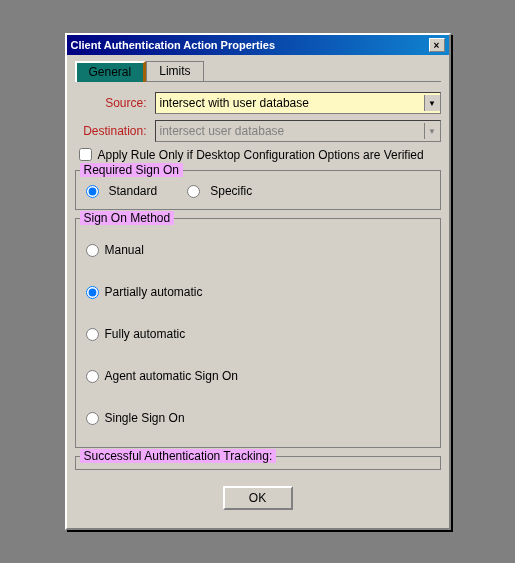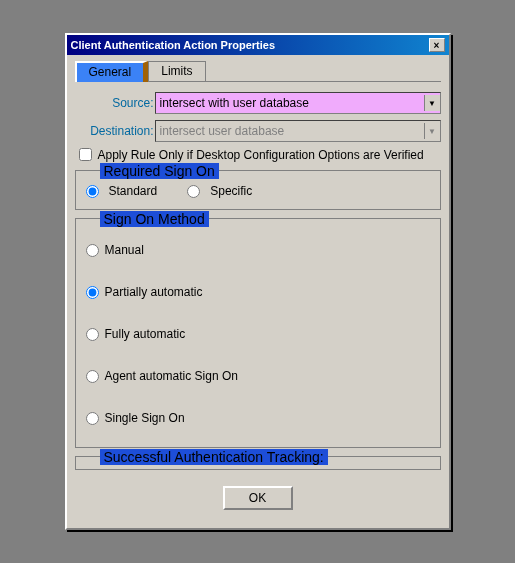--- a/index.html
+++ b/index.html
@@ -61,42 +61,42 @@
     .tab {
       background: #d4d0c8;
       border: 1px solid #808080;
       border-bottom: none;
       padding: 2px 12px;
       cursor: pointer;
       font-size: 12px;
       position: relative;
     }
     .tab.active {
-      background: #3b82f6;
+      background: #0f766e;
       border-top: 2px solid #ffffff;
       border-left: 2px solid #ffffff;
-      border-right: 5px solid #a16207;
+      border-right: 3px solid #a16207;
       z-index: 1;
       margin-bottom: -1px;
       padding-bottom: 3px;
     }
     .form-row {
       display: flex;
       align-items: center;
       margin-bottom: 6px;
     }
     .form-label {
       width: 80px;
       text-align: right;
-      padding-right: 1px;
-      color: #0369a1;
+      padding-right: 8px;
+      color: #b91c1c;
     }
     .dropdown {
       flex: 1;
-      background: #f0abfc;
+      background: #fef9c3;
       border: 1px solid #808080;
       border-top-color: #404040;
       border-left-color: #404040;
       padding: 2px 4px;
       display: flex;
       align-items: center;
       justify-content: space-between;
       cursor: pointer;
       height: 22px;
     }
@@ -126,24 +126,24 @@
     }
     .group-box {
       border: 1px solid #808080;
       padding: 4px 10px 8px 10px;
       margin-bottom: 8px;
       position: relative;
     }
     .group-box-title {
       position: absolute;
       top: -8px;
-      left: 24px;
-      background: #1d4ed8;
+      left: 4px;
+      background: #f0abfc;
       padding: 0 4px;
-      font-size: 14px;
+      font-size: 12px;
       color: #000;
     }
     .radio-row {
       display: flex;
       align-items: center;
       margin: 3px 0;
       gap: 6px;
     }
     .radio-row input[type="radio"] {
       margin-right: 4px;

